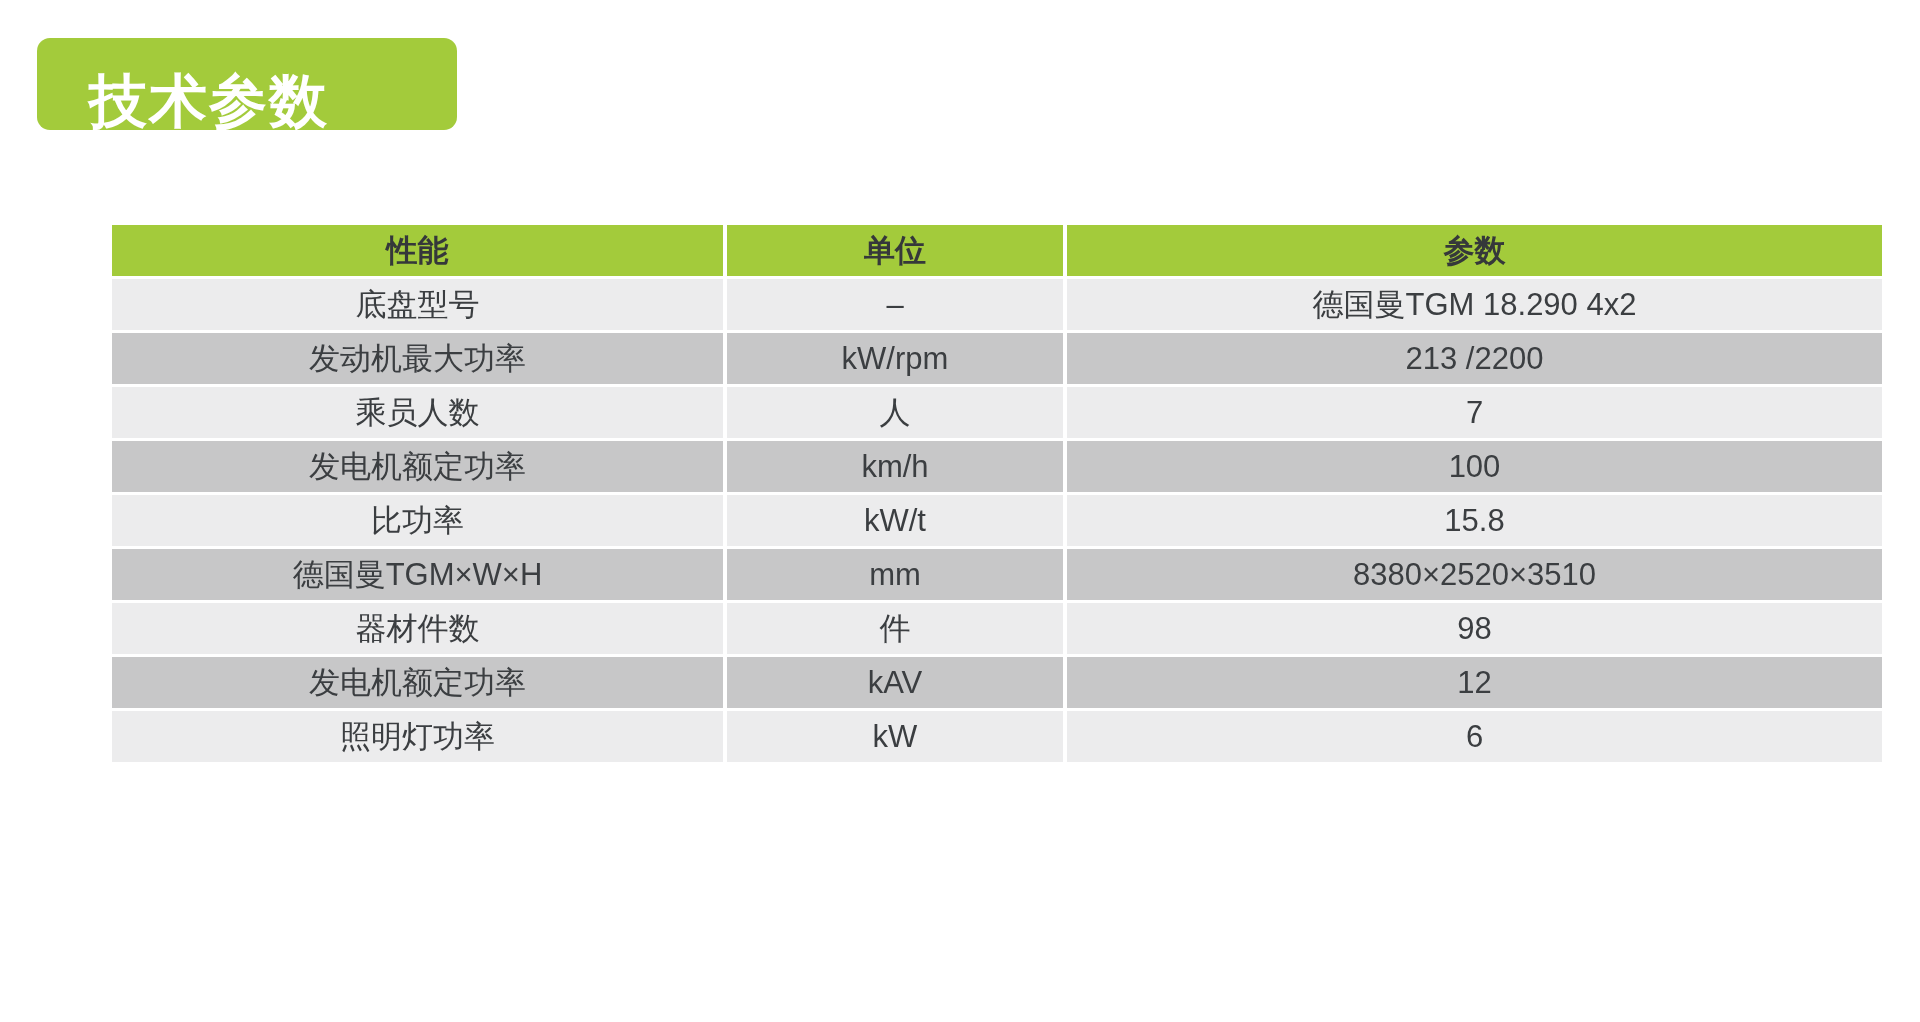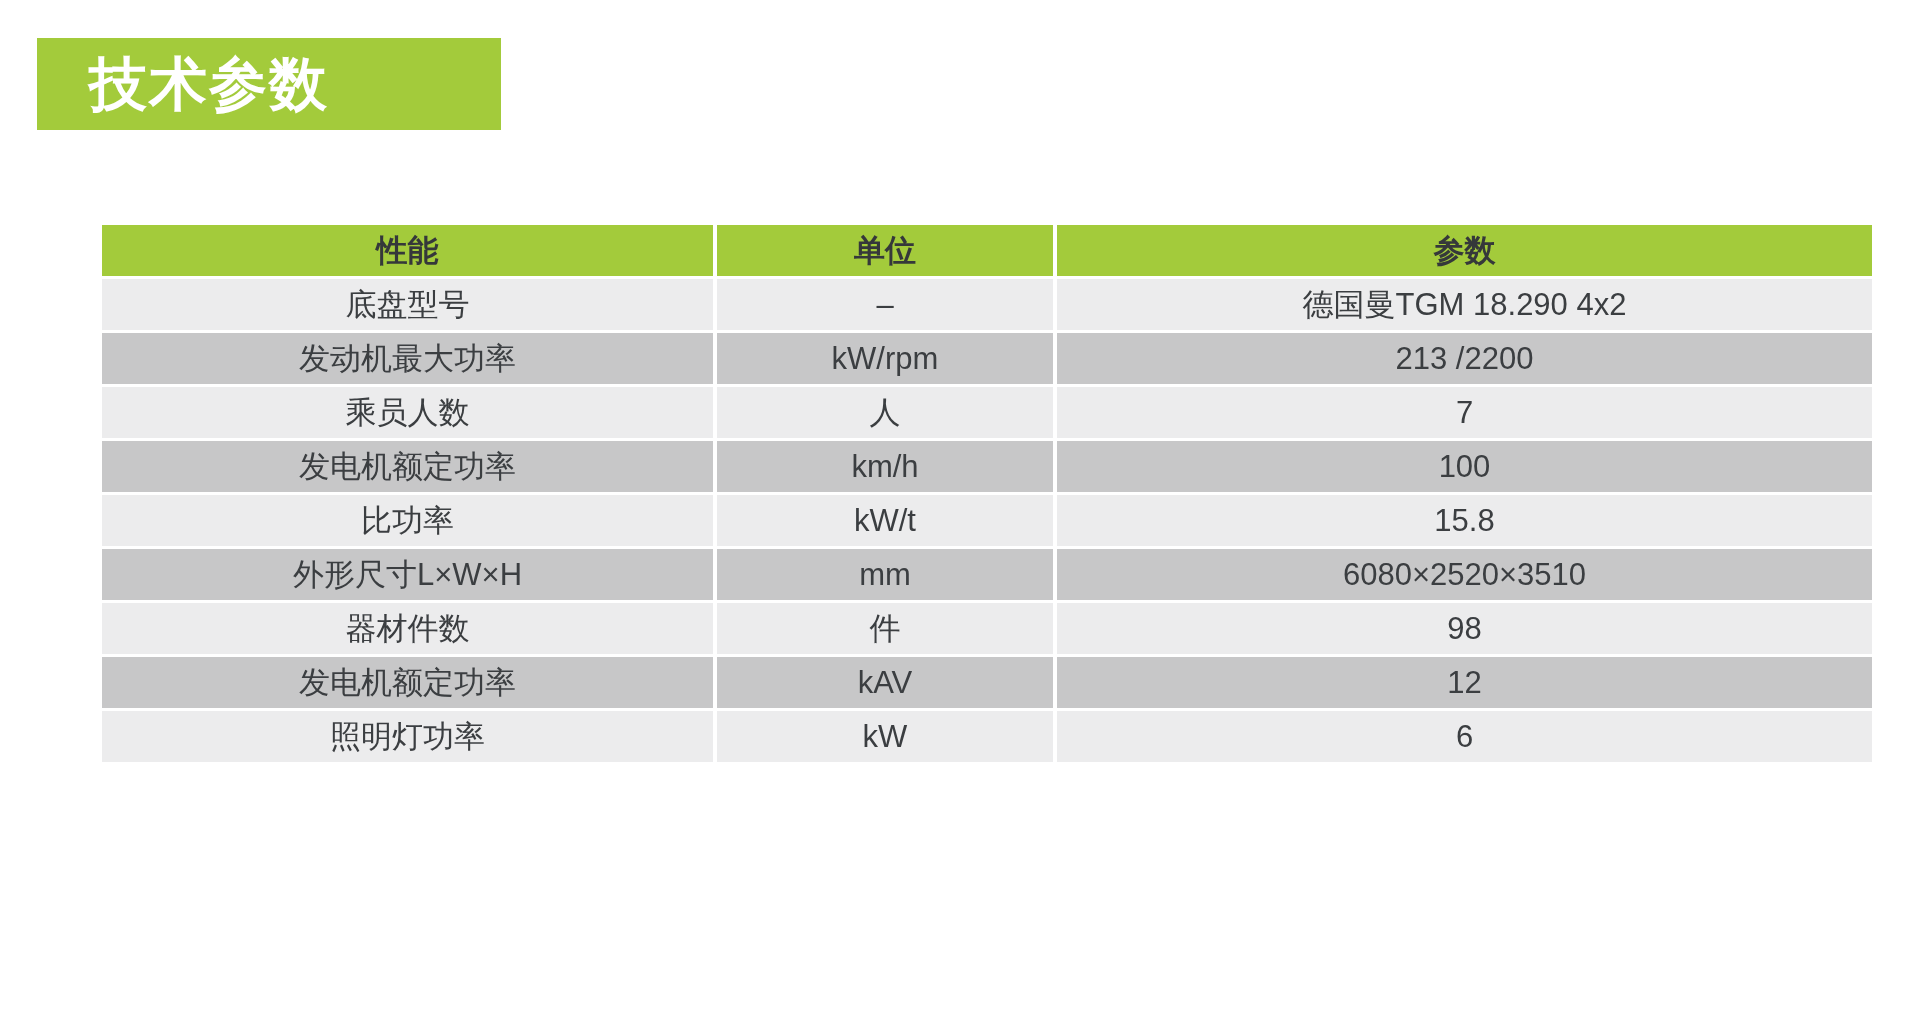--- a/index.html
+++ b/index.html
@@ -8,32 +8,33 @@
     --row-dark:#C7C7C8;
     --text-dark:#3B3E41;
     --title-text:#FFFFFF;
     --page-bg:#FFFFFF;
   }
   *{margin:0;padding:0;box-sizing:border-box;}
   html,body{width:1920px;height:1022px;background:var(--page-bg);
     font-family:"Liberation Sans", sans-serif;overflow:hidden;position:relative;}
 
   .title-banner{
-    position:absolute;left:37px;top:38px;width:464px;height:92px;
+    position:absolute;left:37px;top:38px;width:420px;height:92px;
     background:var(--green);
-    display:flex;align-items:center;
+    display:flex;align-items:flex-end;
     padding-left:52px;
+    border-radius:13px;
   }
   .title-banner .title-text{
     color:var(--title-text);
     font-size:58px;font-weight:bold;letter-spacing:2px;line-height:1;
   }
 
   table.spec-table{
-    position:absolute;left:98px;top:222px;width:1774px;
+    position:absolute;left:108px;top:222px;width:1774px;
     border-collapse:collapse;table-layout:fixed;
   }
   .spec-table col.c1{width:615px;}
   .spec-table col.c2{width:340px;}
   .spec-table col.c3{width:819px;}
 
   .spec-table th,.spec-table td{
     height:54px;text-align:center;vertical-align:middle;
     border:3px solid #fff;border-left-width:4px;border-right-width:4px;
     font-size:31px;color:var(--text-dark);
@@ -86,23 +87,23 @@
         <td>发电机额定功率</td>
         <td>km/h</td>
         <td>100</td>
       </tr>
       <tr>
         <td>比功率</td>
         <td>kW/t</td>
         <td>15.8</td>
       </tr>
       <tr>
-        <td>外形尺寸L×W×H</td>
+        <td>德国曼TGM×W×H</td>
         <td>mm</td>
-        <td>6080×2520×3510</td>
+        <td>8380×2520×3510</td>
       </tr>
       <tr>
         <td>器材件数</td>
         <td>件</td>
         <td>98</td>
       </tr>
       <tr>
         <td>发电机额定功率</td>
         <td>kAV</td>
         <td>12</td>

